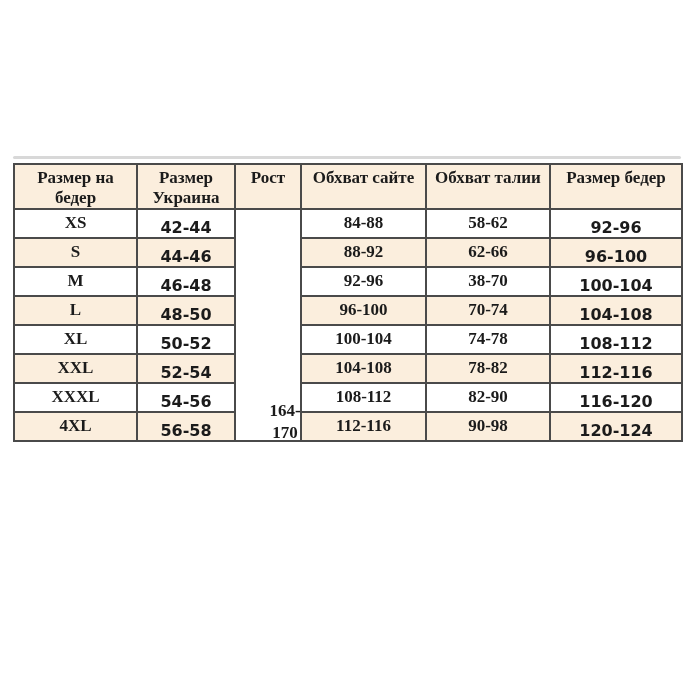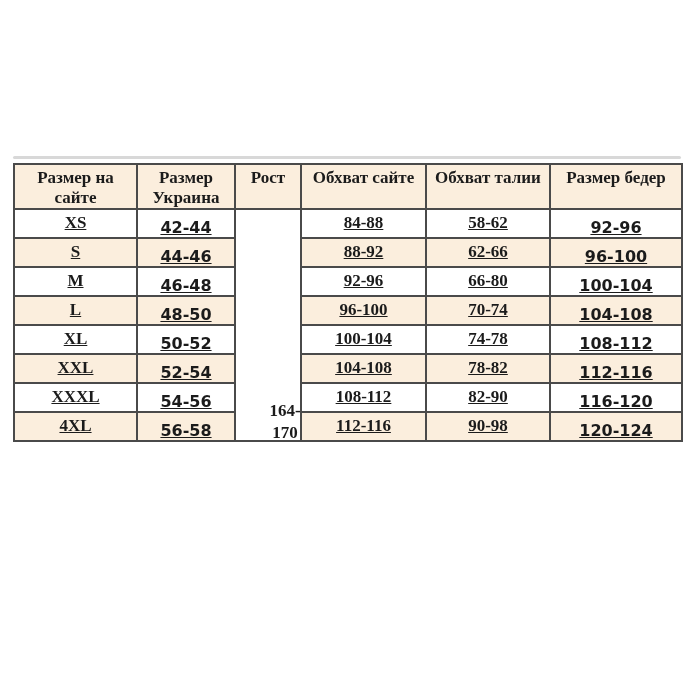--- a/index.html
+++ b/index.html
@@ -38,21 +38,21 @@
     overflow:hidden;
   }
   th{
     height:45px;
     background:var(--stripe);
     font-weight:bold;
     font-size:17px;
     line-height:20px;
     padding-top:3px;
   }
-  td{height:20px;background:#ffffff;text-decoration:underline;}
+  td{height:20px;background:#ffffff;}
   tr.alt td{background:var(--stripe);}
 
   .c-serif{
     font-family:"Liberation Serif","DejaVu Serif",serif;
     font-weight:bold;
     font-size:17px;
     padding-top:3px;
   }
   .c-sans{
     font-family:"DejaVu Sans","Liberation Sans",sans-serif;
@@ -86,21 +86,21 @@
     <colgroup>
       <col style="width:123px">
       <col style="width:98px">
       <col style="width:66px">
       <col style="width:125px">
       <col style="width:124px">
       <col style="width:132px">
     </colgroup>
     <thead>
       <tr>
-        <th>Размер на сайте</th>
+        <th>Размер на бедер</th>
         <th>Размер Украина</th>
         <th>Рост</th>
         <th>Обхват сайте</th>
         <th>Обхват талии</th>
         <th>Размер бедер</th>
       </tr>
     </thead>
     <tbody>
       <tr>
         <td class="c-serif">XS</td>
@@ -119,21 +119,21 @@
         <td class="c-serif">S</td>
         <td class="c-sans">44-46</td>
         <td class="c-serif">88-92</td>
         <td class="c-serif">62-66</td>
         <td class="c-sans">96-100</td>
       </tr>
       <tr>
         <td class="c-serif">M</td>
         <td class="c-sans">46-48</td>
         <td class="c-serif">92-96</td>
-        <td class="c-serif">66-80</td>
+        <td class="c-serif">38-70</td>
         <td class="c-sans">100-104</td>
       </tr>
       <tr class="alt">
         <td class="c-serif">L</td>
         <td class="c-sans">48-50</td>
         <td class="c-serif">96-100</td>
         <td class="c-serif">70-74</td>
         <td class="c-sans">104-108</td>
       </tr>
       <tr>

